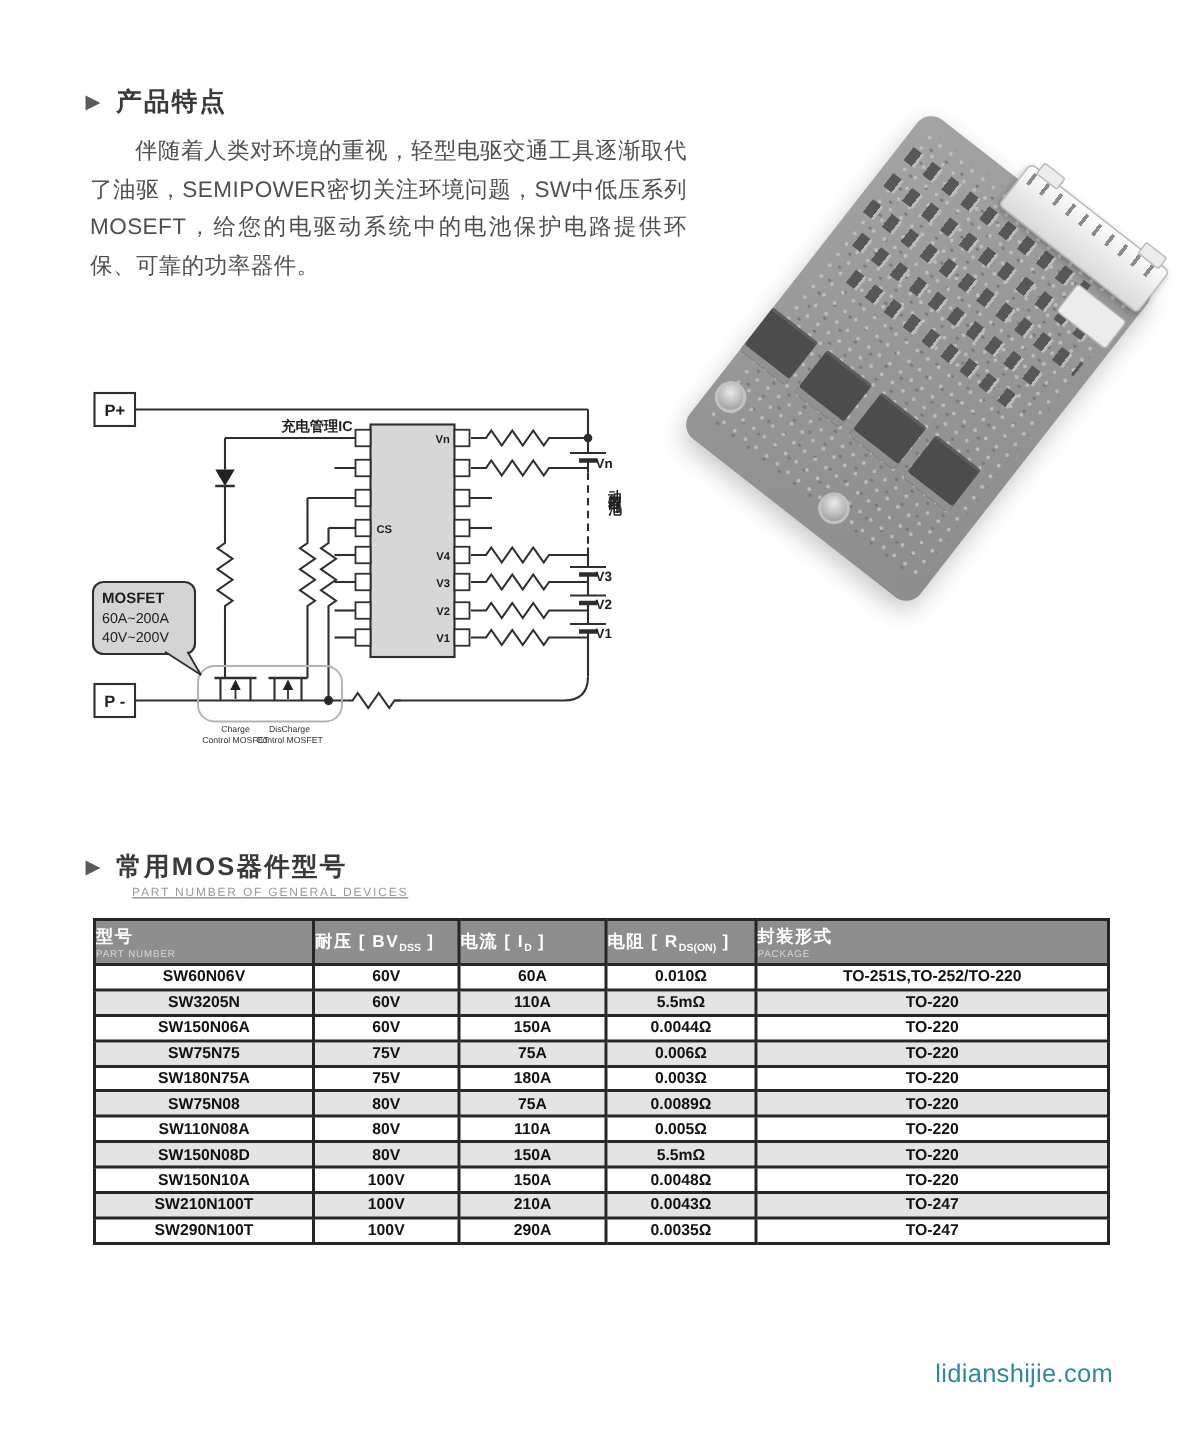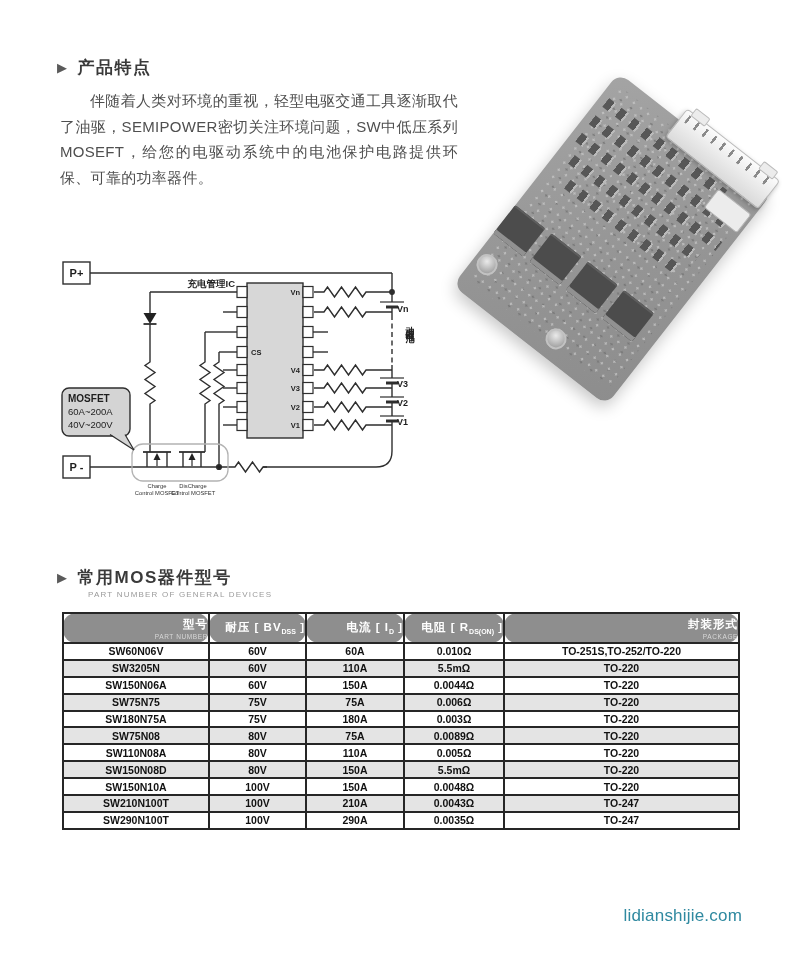--- a/index.html
+++ b/index.html
@@ -4,21 +4,21 @@
 <style>
   html,body{margin:0;padding:0;}
   body{
     width:800px;height:955px;position:relative;background:#ffffff;
     font-family:"Liberation Sans","DejaVu Sans",sans-serif;color:#3a3a3a;
     overflow:hidden;
   }
   
   .sec-title{position:absolute;font-size:17px;font-weight:bold;color:#3a3a3a;letter-spacing:1.5px;}
   .tri{color:#5a5a5a;font-size:13px;margin-right:9px;vertical-align:1px;}
-  .sec-sub{position:absolute;font-size:8px;color:#9a9a9a;letter-spacing:1.2px;font-weight:normal;}
+  .sec-sub{position:absolute;font-size:8px;color:#9a9a9a;letter-spacing:1.2px;font-weight:normal;text-decoration:underline;}
   
   .para{
     position:absolute;left:60px;top:88px;width:398px;margin:0;
     font-size:15px;line-height:1.7;color:#4f4f4f;text-indent:2em;
     letter-spacing:0.3px;text-align:justify;
   }
   
   .pcb{position:absolute;left:445px;top:80px;width:345px;height:320px;}
   .pcb-board{
     position:absolute;left:70px;top:24px;width:195px;height:270px;
@@ -60,21 +60,21 @@
     font-size:9px;font-weight:bold;color:#222;letter-spacing:2px;
   }
   
   .mos-table{
     position:absolute;left:62px;top:612px;width:676px;
     border-collapse:collapse;table-layout:fixed;
   }
   .mos-table th,.mos-table td{border:2px solid #262626;}
   .mos-table thead th{
     background:#8e8e8e;color:#ffffff;height:28px;
-    font-size:11.5px;font-weight:bold;letter-spacing:1px;text-align:right;padding:0;border-radius:13px;
+    font-size:11.5px;font-weight:bold;letter-spacing:1px;text-align:left;padding:0;
   }
   .th-sub{font-size:6.5px;color:#d8d8d8;font-weight:normal;letter-spacing:0.6px;margin-top:1px;}
   .mos-table sub{font-size:7px;letter-spacing:0;}
   .mos-table td{
     height:14.9px;text-align:center;font-size:10.5px;font-weight:bold;color:#111111;
     padding:0;background:#ffffff;white-space:nowrap;overflow:hidden;
   }
   .mos-table tbody tr:nth-child(even) td{background:#e4e4e4;}
   .colw1{width:146px;} .colw2{width:97px;} .colw3{width:98px;} .colw4{width:100px;} .colw5{width:235px;}
   

